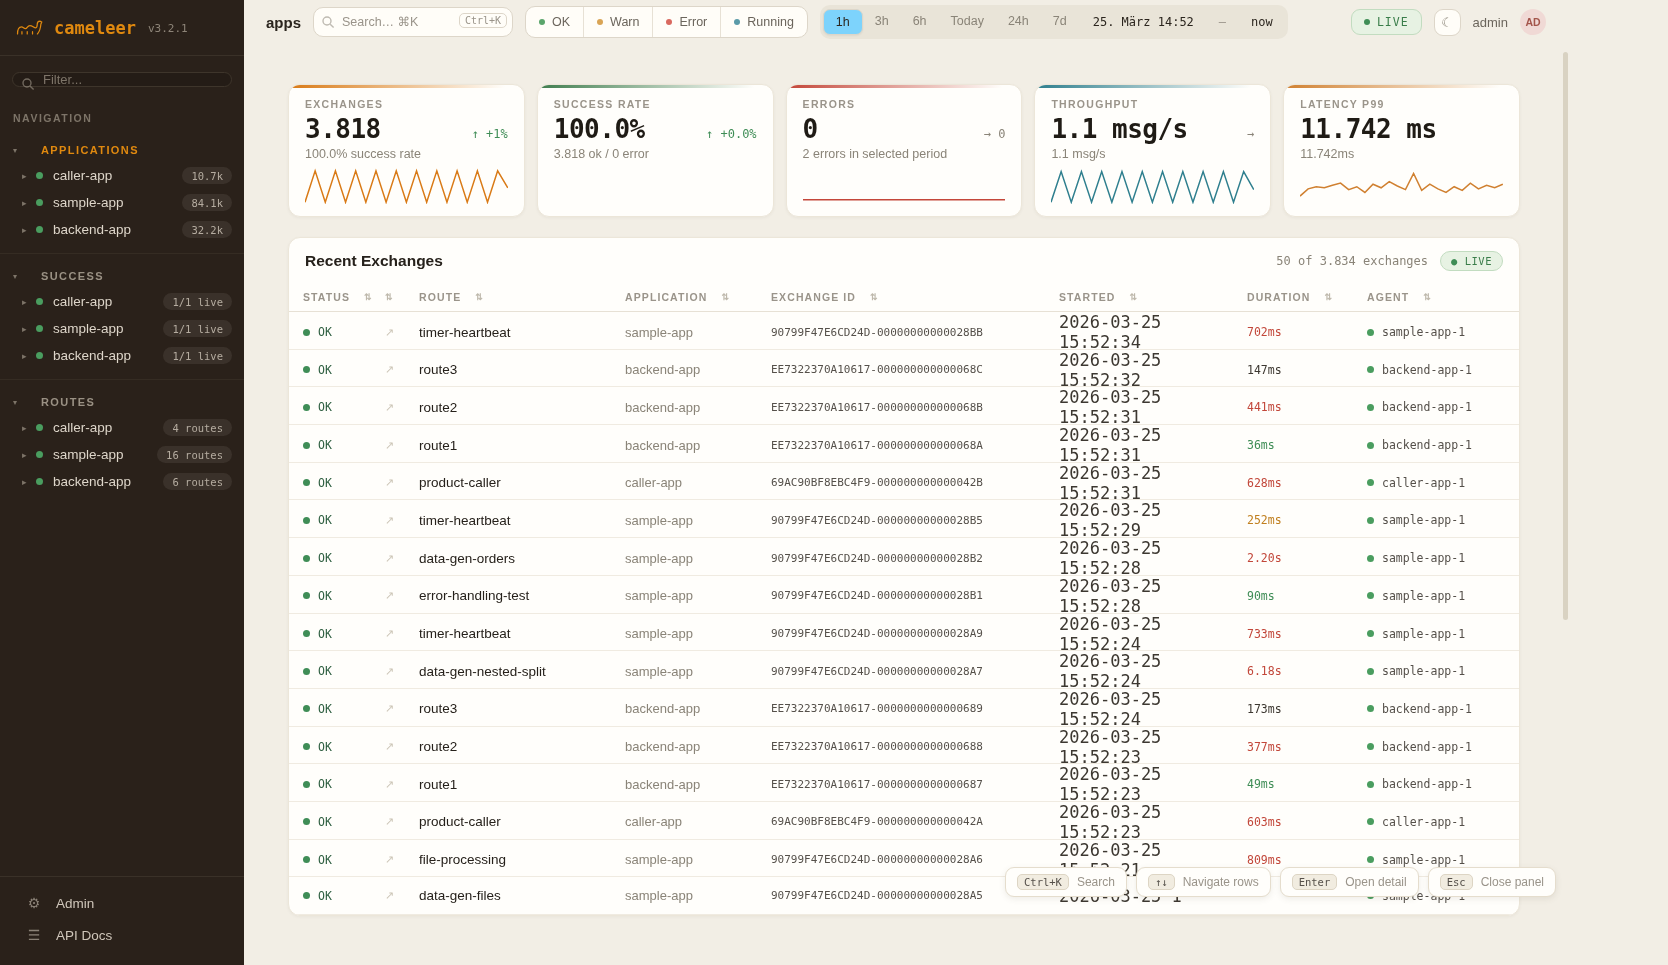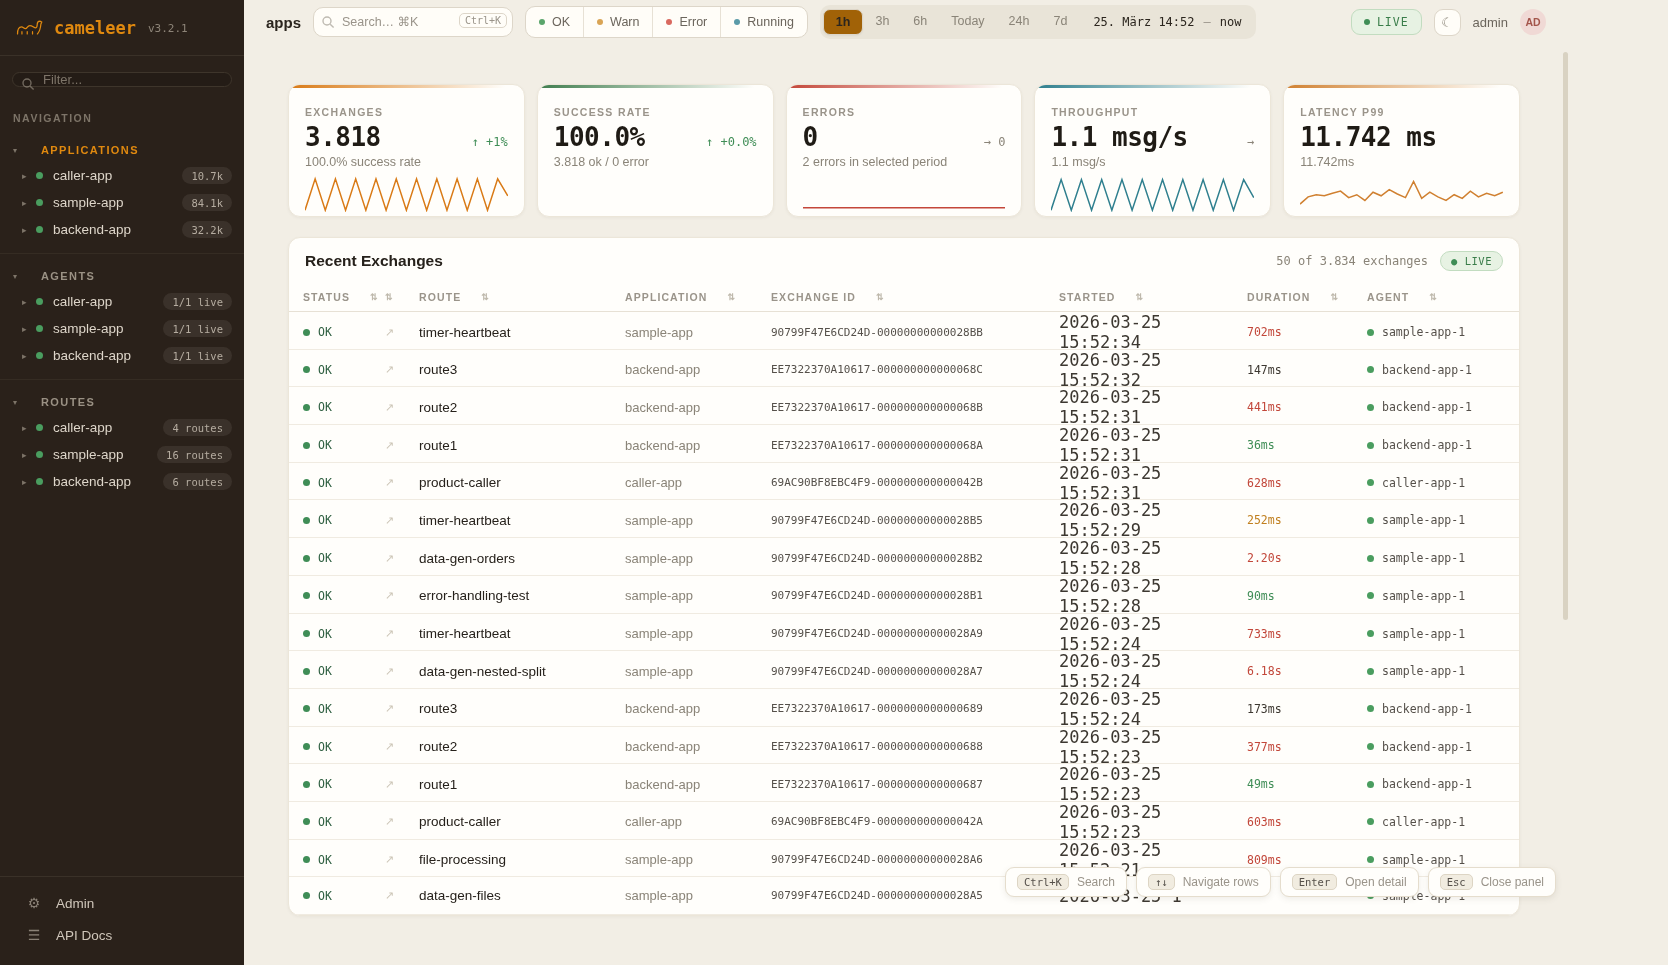--- a/index.html
+++ b/index.html
@@ -39,53 +39,53 @@
   .search-input { width:100%; height:30px; background:#fffdf8; border:1px solid #ddd6c9; border-radius:10px; font-size:12.5px; color:#5c564d; padding:0 58px 0 28px; outline:none; font-family:"Liberation Sans",sans-serif; }
   .search-input::placeholder { color:#9a948a; }
   .search-icon { position:absolute; left:8px; top:8px; opacity:.55; }
   .search-kbd { position:absolute; right:6px; top:6px; font-family:"DejaVu Sans Mono",monospace; font-size:10px; color:#9a948a; border:1px solid #ddd6c9; border-radius:5px; padding:1px 5px; background:#fffdf8; }
   .chip-group { display:flex; background:#fffdf8; border:1px solid #ddd6c9; border-radius:10px; overflow:hidden; height:32px; }
   .chip { display:flex; align-items:center; gap:7px; padding:0 13px; font-size:12.5px; color:#6b655c; border-right:1px solid #e7e1d5; cursor:pointer; }
   .chip:last-child { border-right:none; }
   .chip .dot { width:6px; height:6px; }
   .range-group { display:flex; align-items:center; background:#e9e4d8; border-radius:10px; padding:3px; height:34px; }
   .range-btn { font-size:12.5px; color:#8a8478; padding:5px 12px; border-radius:7px; cursor:pointer; }
-  .range-btn.active { background:#a16207; color:#2b251e; font-weight:bold; border:1px solid #ddd6c9; box-shadow:0 1px 2px rgba(0,0,0,.05); }
-  .range-date { font-family:"DejaVu Sans Mono",monospace; font-size:12px; color:#2b251e; margin:0 12px 0 14px; display:flex; gap:9px; align-items:center; }
+  .range-btn.active { background:#7dd3fc; color:#2b251e; font-weight:normal; border:1px solid #ddd6c9; box-shadow:0 1px 2px rgba(0,0,0,.05); }
+  .range-date { font-family:"DejaVu Sans Mono",monospace; font-size:12px; color:#2b251e; margin:0 12px 0 14px; display:flex; gap:25px; align-items:center; }
   .range-date .sep { color:#9a948a; }
   .tb-spacer { flex:1; }
   .live-pill { display:flex; align-items:center; gap:7px; background:#e7f2e3; border:1px solid #c2dcc0; border-radius:9px; padding:5px 12px; cursor:pointer; }
   .live-pill .dot { width:6px; height:6px; background:#3f8d56; }
   .live-pill span { font-family:"DejaVu Sans Mono",monospace; font-size:11.5px; color:#3a7d4a; letter-spacing:1px; }
   .moon-btn { width:27px; height:27px; background:#fffdf8; border:1px solid #ddd6c9; border-radius:9px; display:flex; align-items:center; justify-content:center; color:#8a8478; font-size:13px; cursor:pointer; }
   .user-name { font-size:13px; color:#6b655c; }
   .avatar { width:26px; height:26px; border-radius:50%; background:#f0d9d5; color:#a3544a; font-size:10.5px; font-weight:bold; display:flex; align-items:center; justify-content:center; cursor:pointer; }
 
   
   .cards { display:grid; grid-template-columns:repeat(5,1fr); gap:12px; margin:40px 148px 0 44px; }
   .card { position:relative; background:#fffefb; border:1px solid #ece6d9; border-radius:12px; padding:13px 16px 10px 16px; height:133px; box-shadow:0 1px 3px rgba(90,80,60,.06); overflow:hidden; }
   .card-accent { position:absolute; top:0; left:0; right:0; height:3px; }
-  .card-title { font-size:10.5px; font-weight:bold; letter-spacing:1.3px; color:#9a948a; margin-top:8px; }
+  .card-title { font-size:10.5px; font-weight:bold; letter-spacing:1.3px; color:#9a948a; margin-top:0; }
   .card-valrow { display:flex; align-items:baseline; justify-content:space-between; margin-top:4px; }
   .card-value { font-family:"DejaVu Sans Mono",monospace; font-weight:bold; font-size:26px; color:#1f1b15; letter-spacing:-.5px; }
   .card-delta { font-family:"DejaVu Sans Mono",monospace; font-size:12px; }
   .delta-green { color:#3f8d56; } .delta-gray { color:#8a8478; }
   .card-sub { font-size:12.5px; color:#8a8478; margin-top:3px; }
   .card-spark { height:36px; margin-top:7px; }
   .spark-svg { width:100%; height:100%; display:block; }
 
   
   .table-card { margin:20px 148px 0 44px; background:#fffefb; border:1px solid #ece6d9; border-radius:12px; box-shadow:0 1px 3px rgba(90,80,60,.06); overflow:hidden; }
   .table-head { display:flex; align-items:center; padding:13px 16px 11px 16px; }
   .table-title { font-size:15.5px; font-weight:bold; color:#26211b; }
   .table-meta { margin-left:auto; font-family:"DejaVu Sans Mono",monospace; font-size:12px; color:#8a8478; }
   .table-live { margin-left:12px; background:#e7f2e3; border:1px solid #c2dcc0; border-radius:10px; padding:3px 10px; font-family:"DejaVu Sans Mono",monospace; font-size:10.5px; color:#3a7d4a; letter-spacing:.5px; }
   .tgrid { display:grid; grid-template-columns:96px 34px 206px 146px 288px 188px 120px 1fr; align-items:center; }
   .col-head { border-bottom:1px solid #e7e1d5; height:30px; }
-  .col-head .hc { font-size:10.5px; font-weight:bold; letter-spacing:1.1px; color:#9a948a; display:flex; align-items:center; gap:20px; cursor:pointer; }
+  .col-head .hc { font-size:10.5px; font-weight:bold; letter-spacing:1.1px; color:#9a948a; display:flex; align-items:center; gap:14px; cursor:pointer; }
   .sort-glyph { font-size:9px; color:#beb8ab; }
   .hc:first-child { padding-left:14px; }
   .trow { height:37.7px; border-bottom:1px solid #f0ebe1; cursor:pointer; }
   .cell-status { display:flex; align-items:center; gap:8px; padding-left:14px; font-family:"DejaVu Sans Mono",monospace; font-size:11.5px; color:#2e5f41; }
   .cell-status .dot { background:#3f8d56; }
   .cell-arrow { color:#ccc5b6; font-size:11px; }
   .cell-route { font-size:13.5px; color:#26211b; }
   .cell-app { font-size:13px; color:#8a8478; }
   .cell-id { font-family:"DejaVu Sans Mono",monospace; font-size:11px; color:#55504a; }
   .cell-start { font-family:"DejaVu Sans Mono",monospace; font-size:17px; color:#3d3831; }
@@ -150,21 +150,21 @@
         <div class="side-item">
           <span class="item-caret">▸</span>
           <span class="dot"></span>
           <span class="name">backend-app</span>
           <span class="side-badge">32.2k</span>
         </div>
       </div>
       <div class="side-section">
         <div class="sec-head">
           <span class="sec-caret">▾</span>
-          <span class="sec-label">AGENTS</span>
+          <span class="sec-label">SUCCESS</span>
         </div>
         <div class="side-item">
           <span class="item-caret">▸</span>
           <span class="dot"></span>
           <span class="name">caller-app</span>
           <span class="side-badge">1/1 live</span>
         </div>
         <div class="side-item">
           <span class="item-caret">▸</span>
           <span class="dot"></span>

